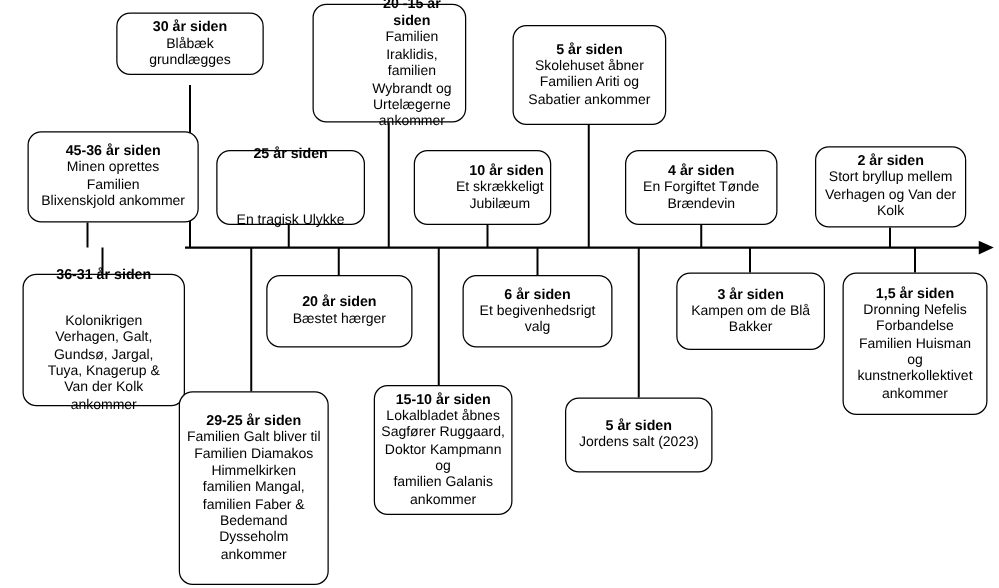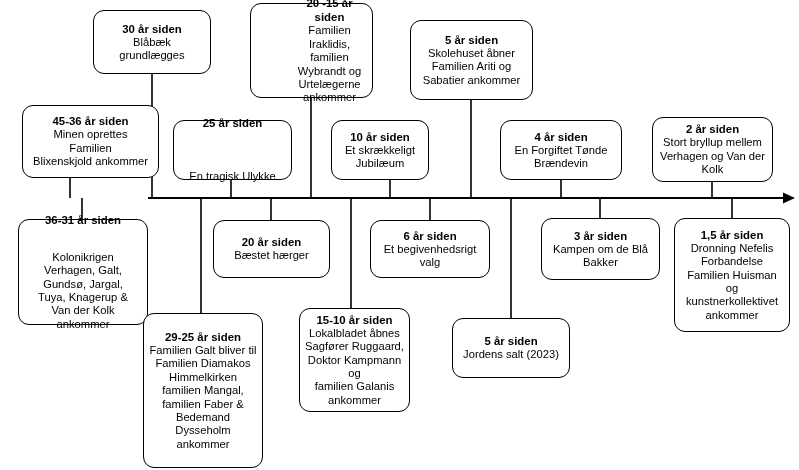--- a/index.html
+++ b/index.html
@@ -84,21 +84,21 @@
     <line x1="732" y1="198" x2="732" y2="218" stroke="#000" stroke-width="1.6"></line>
   </svg>
 
   <div class="node" style="left:2px; top:105px; width:137px; height:73px;margin-left:20px;">
     <div class="title">45-36 år siden</div>
     <div class="body">Minen oprettes
 Familien
 Blixenskjold ankommer</div>
   </div>
 
-  <div class="node" style="left:93px; top:10px; width:118px; height:64px;">
+  <div class="node" style="left:93px; top:10px; width:118px; height:50px;">
     <div class="title">30 år siden</div>
     <div class="body">Blåbæk grundlægges</div>
   </div>
 
   <div class="node" style="left:250px; top:3px; width:123px; height:95px;padding-left:41px;">
     <div class="title">20 -15 år siden</div>
     <div class="body">Familien Iraklidis,
 familien Wybrandt og
 Urtelægerne
 ankommer</div>
@@ -109,21 +109,21 @@
     <div class="body">Skolehuset åbner</div>
     <div class="body spaced">Familien Ariti og
 Sabatier ankommer</div>
   </div>
 
   <div class="node" style="left:173px; top:120px; width:119px; height:60px;gap:40px;">
     <div class="title">25 år siden</div>
     <div class="body">En tragisk Ulykke</div>
   </div>
 
-  <div class="node" style="left:331px; top:120px; width:98px; height:60px;">
+  <div class="node" style="left:331px; top:120px; width:110px; height:60px;align-items:flex-end;">
     <div class="title">10 år siden</div>
     <div class="body">Et skrækkeligt
 Jubilæum</div>
   </div>
 
   <div class="node" style="left:500px; top:120px; width:122px; height:60px;">
     <div class="title">4 år siden</div>
     <div class="body">En Forgiftet Tønde
 Brændevin</div>
   </div>

